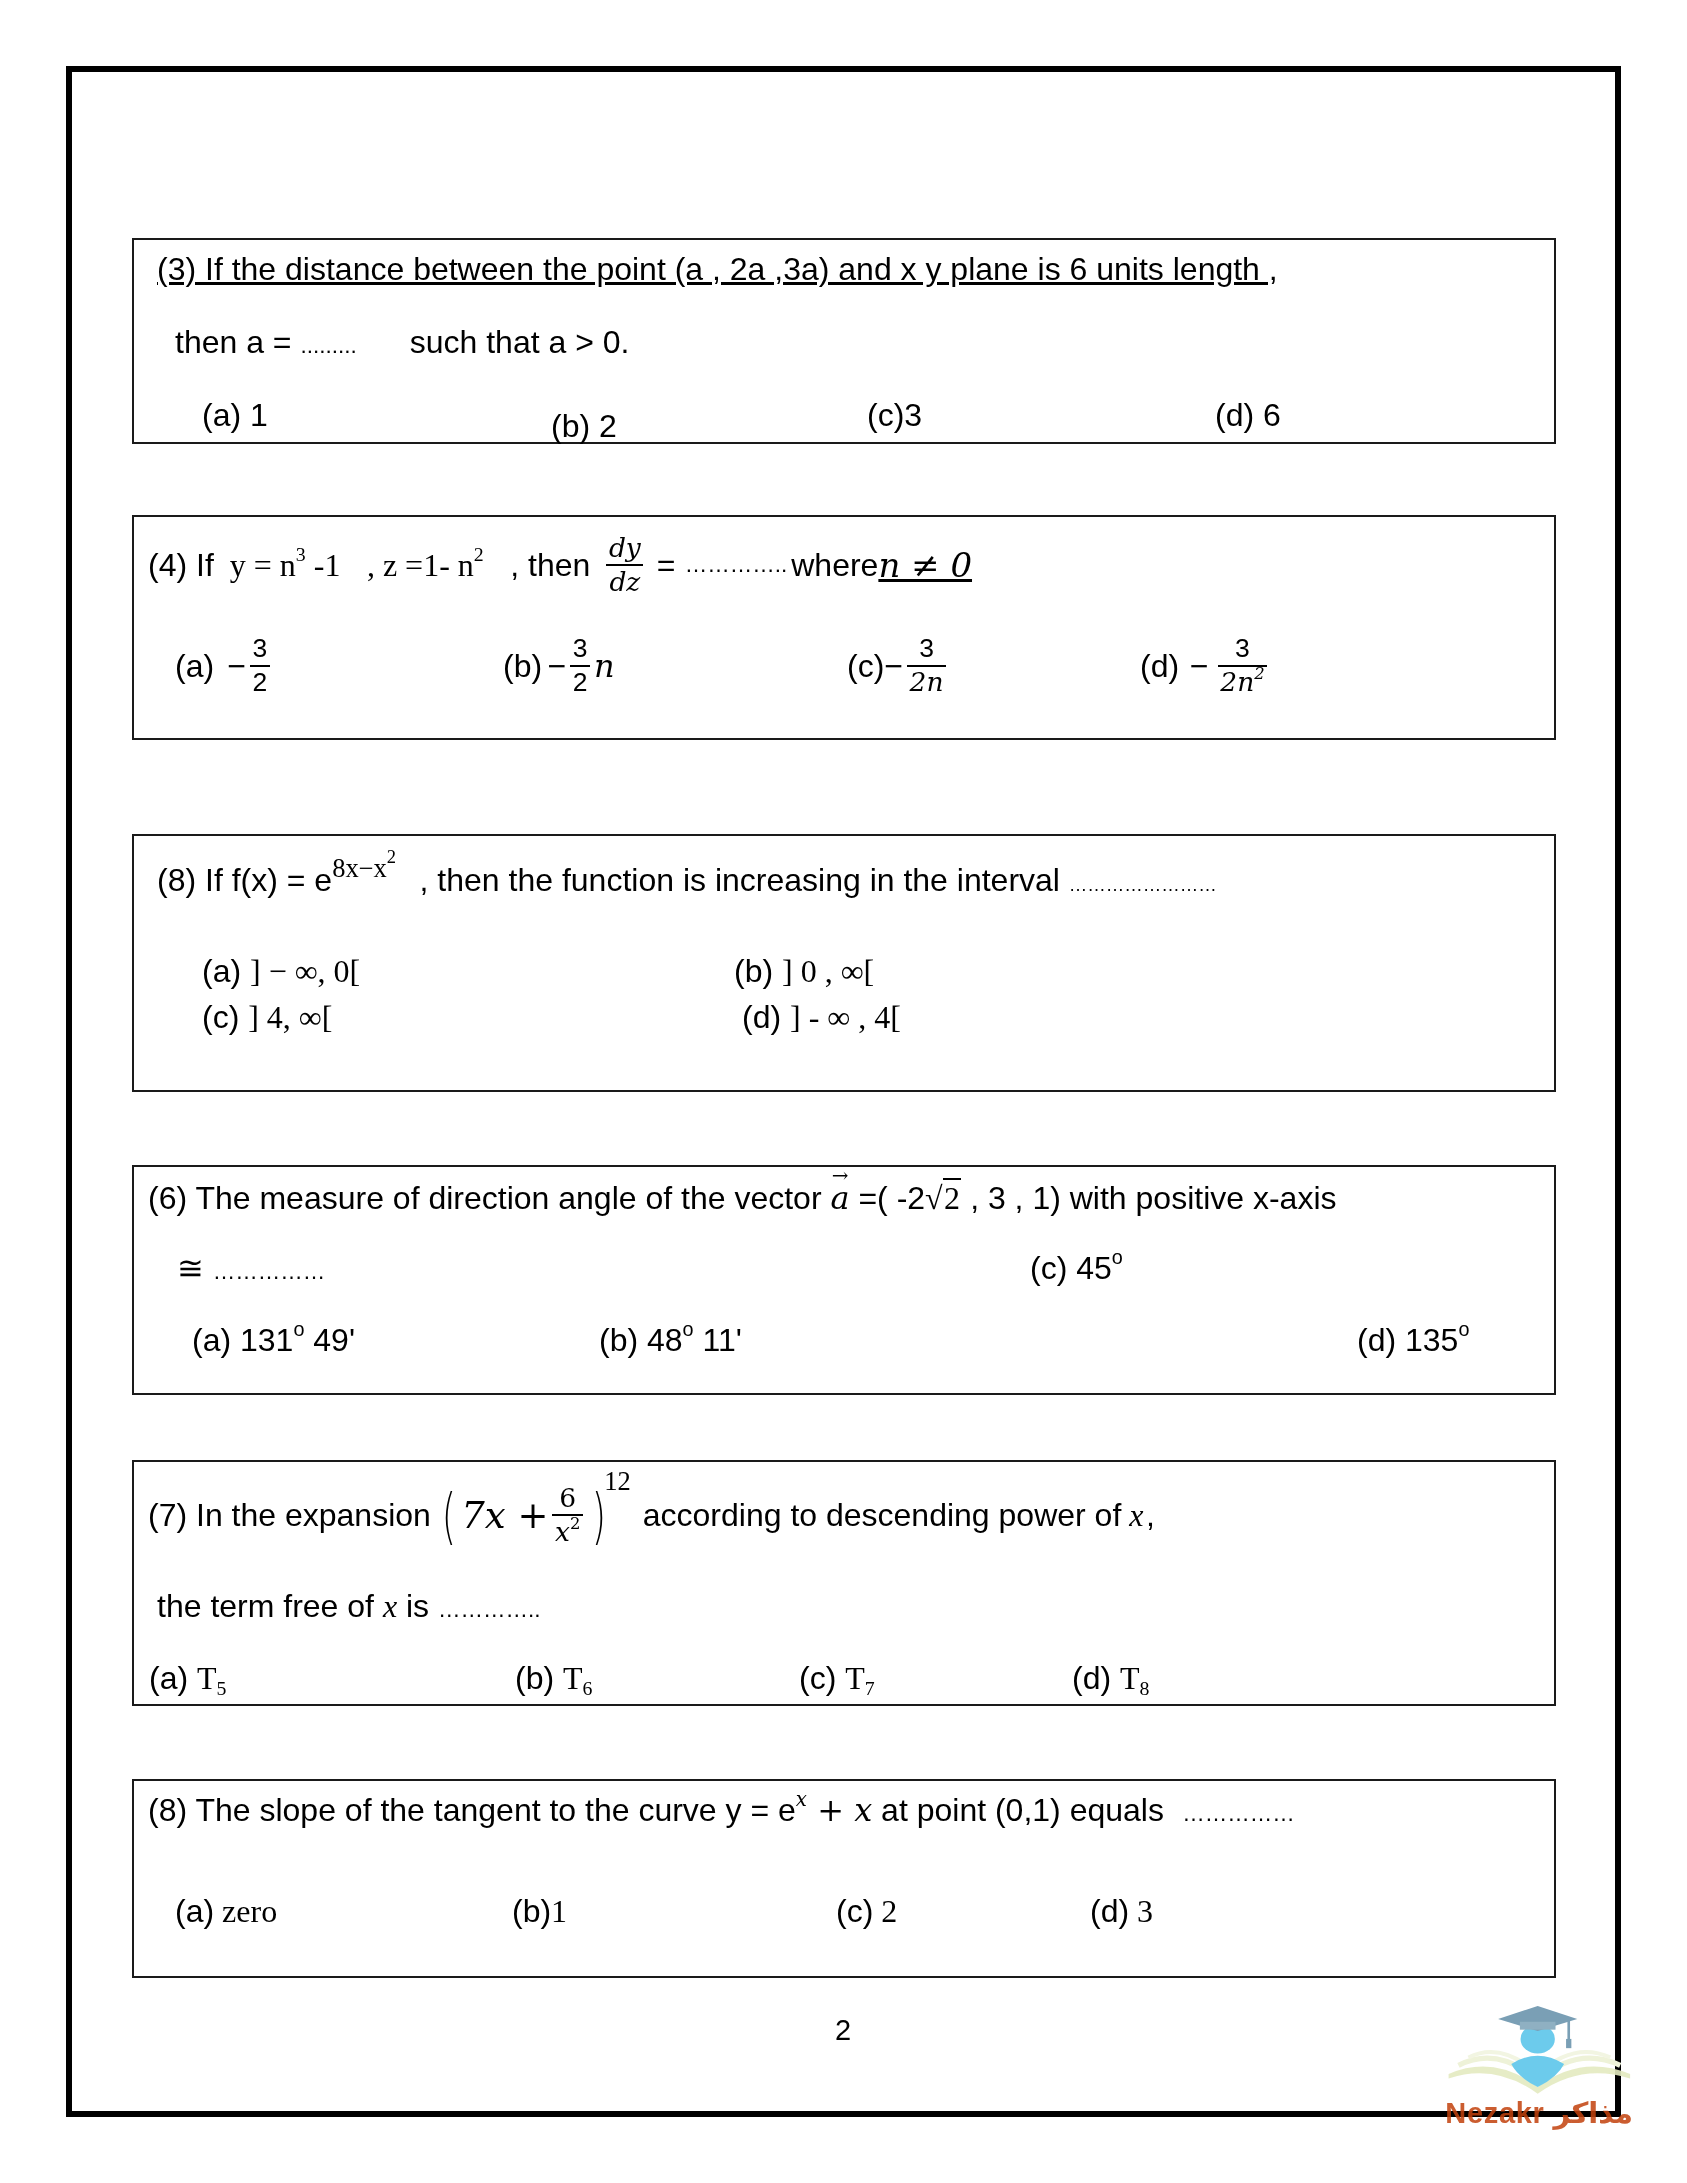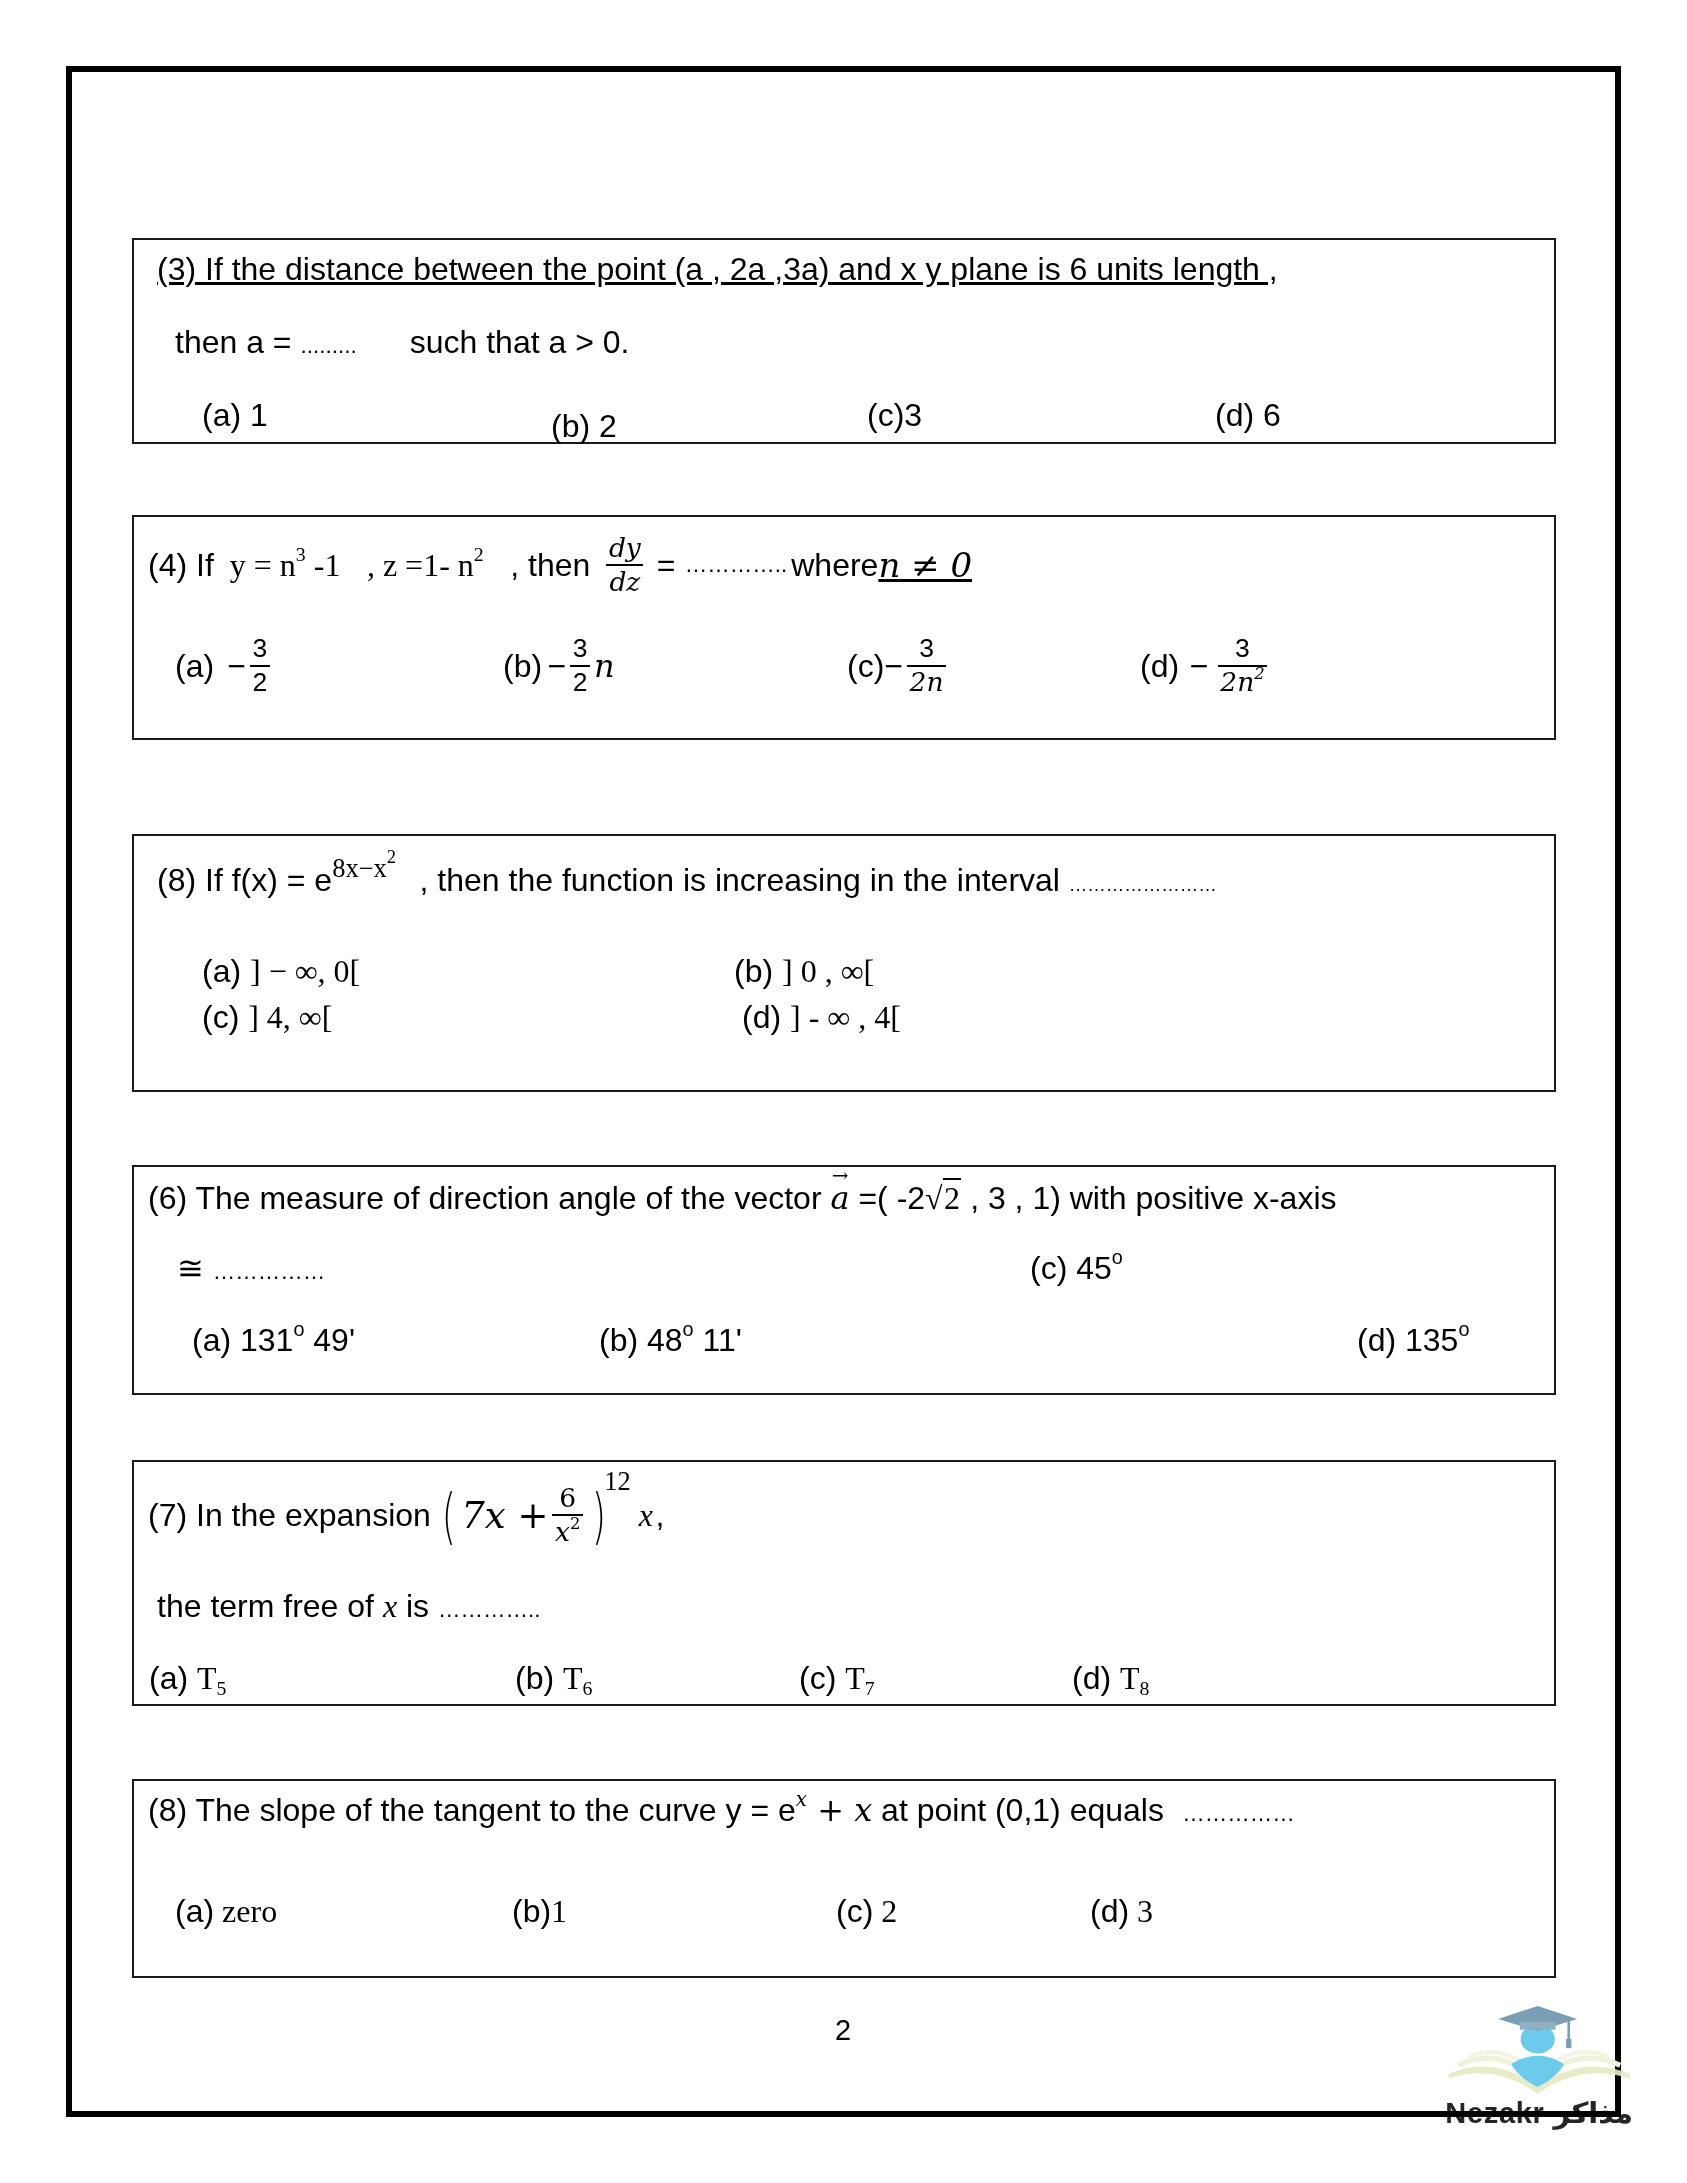--- a/index.html
+++ b/index.html
@@ -20,21 +20,21 @@
     .paren { font-size: 61px; font-weight: 200; vertical-align: middle; display: inline-block;
              transform: scaleX(0.6); font-family: "DejaVu Sans", sans-serif; }
     .sqrt { display: inline-block; }
     .sqrt .rad { border-top: 2px solid #000; padding: 0 1.3px; }
     .vec { position: relative; display: inline-block; }
     .vec::before { content: "\2192"; position: absolute; left: 1.3px; top: -17px; font-size: 20px; font-style: normal; }
     .small-dots { font-size: 22.5px; letter-spacing: 0; }
     .pagenum { position: absolute; left: 835px; top: 2014px; font-size: 29px; }
     .logo { position: absolute; left: 1442px; top: 1991px; width: 198px; height: 146px; }
     .logo-text { position: absolute; left: 3.3px; top: 105px; font-size: 29px; font-weight: bold;
-                 color: #000000; opacity: 0.85; letter-spacing: 0.7px; white-space: nowrap; }
+                 color: #c2410c; opacity: 0.85; letter-spacing: 0.7px; white-space: nowrap; }
   </style>
 </head>
 <body>
 
 <div class="frame"></div>
 
 <div class="qbox" style="top:238px;height:202px;"></div>
 <div class="txt" style="left:157px;top:253px;text-decoration:underline;">(3) If the distance between the point (a , 2a ,3a) and x y plane is 6 units length ,</div>
 <div class="txt" style="left:175px;top:326px;">
   <span>then a = </span><span class="small-dots">.........</span><span style="display:inline-block;width:53px"></span><span>such that a  &gt; 0.</span>
@@ -132,20 +132,21 @@
   <span>(7) In the expansion</span>
   <span class="paren" style="margin-left:6.6px;">(</span>
   <span class="math" style="font-size:37px;font-style:italic;">7x +</span>
   <span class="frac math">
       <span class="num" style="font-style:normal;">6</span>
       <span class="bar"></span>
       <span class="den"><span>x</span><sup style="font-style:normal;">2</sup></span>
     </span>
   <span class="paren">)</span>
   <span class="up" style="font-size:26.5px;align-self:flex-start;margin-top:-4px;margin-left:-6.6px;">12</span>
+  <span style="margin-left:12px;">according to descending power of</span>
   <span class="up" style="font-style:italic;margin-left:8px;">x</span>
   <span style="margin-left:2.6px;">,</span>
 </div>
 <div class="txt" style="left:157px;top:1590px;">
   <span>the term free of</span> <span class="up" style="font-style:italic;">x</span><span> is</span> <span class="small-dots">…………..</span>
 </div>
 <div class="txt" style="left:149px;top:1662px;"><span>(a)</span> <span class="up">T</span><sub class="up">5</sub></div>
 <div class="txt" style="left:515px;top:1662px;"><span>(b) </span> <span class="up">T</span><sub class="up">6</sub></div>
 <div class="txt" style="left:799px;top:1662px;"><span>(c)</span> <span class="up">T</span><sub class="up">7</sub></div>
 <div class="txt" style="left:1072px;top:1662px;"><span>(d)</span> <span class="up">T</span><sub class="up">8</sub></div>

